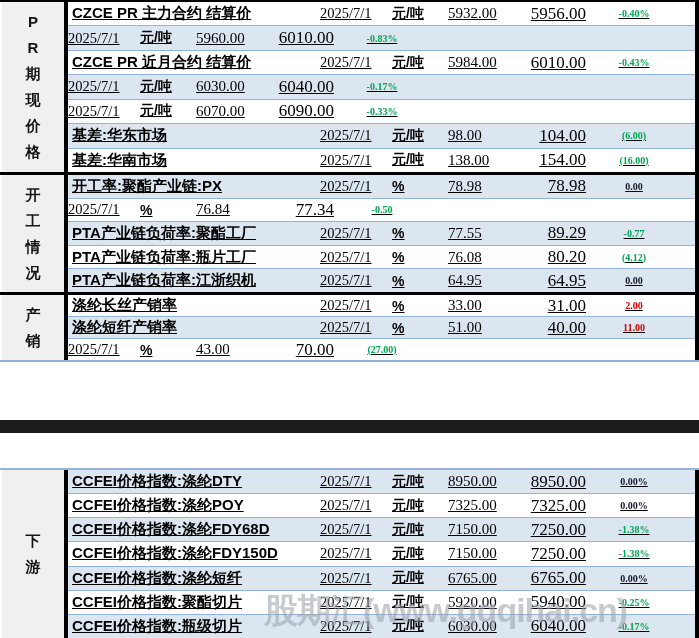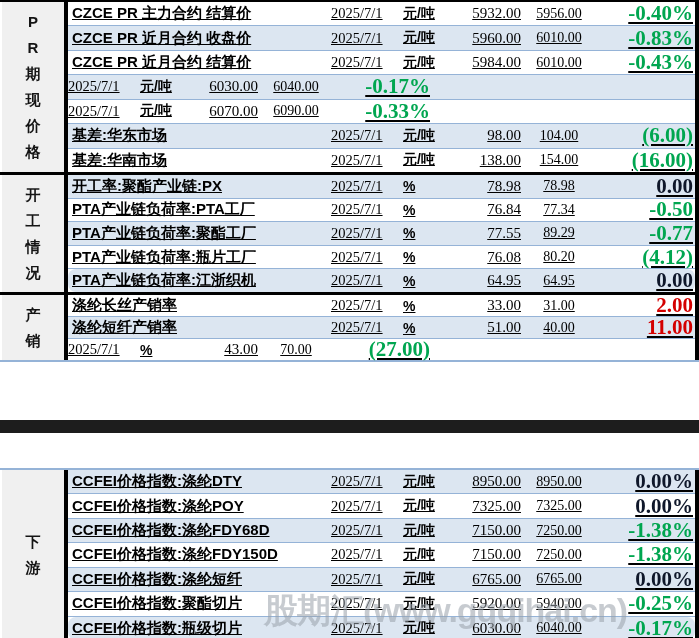--- a/index.html
+++ b/index.html
@@ -20,30 +20,30 @@
 
   .side {
     width:66px; margin-left:2px; background:#f0f0f0; border-right:4px solid #000;
     display:flex; flex-direction:column; justify-content:center; align-items:center;
     flex:0 0 auto; box-sizing:border-box;
   }
   .side .ch { font-size:15px; font-weight:bold; color:#141414; line-height:26px; text-align:center; }
 
   .rows { flex:1; display:flex; flex-direction:column; border-right:4px solid #000; margin-right:0; min-width:0;text-decoration:underline; }
   .row { flex:1; display:flex; align-items:center; border-bottom:1.5px solid #95b3d7; background:#ffffff; min-height:0; }
-  .row:last-child { border-bottom:none;border-radius:8px; }
+  .row:last-child { border-bottom:none; }
   .row.shade { background:#dce6f1; }
 
   .cell { white-space:nowrap; overflow:hidden; }
   .c-name { flex:1; padding-left:4px; font-size:15px; font-weight:600; color:#000; }
   .c-date { width:72px; text-align:left; font-family:"Liberation Serif", serif; font-size:14.5px; color:#000; flex:0 0 auto; }
   .c-unit { width:56px; font-size:14px; font-weight:600; color:#000; flex:0 0 auto; }
-  .c-val1 { width:62px; text-align:right; font-family:"Liberation Serif", serif; font-size:15px; color:#000; flex:0 0 auto; }
-  .c-val2 { width:76px; text-align:center; font-family:"Liberation Serif", serif; font-size:14px; color:#000; flex:0 0 auto; }
-  .c-chg { width:96px; text-align:right; padding-right:2px; font-family:"Liberation Serif", serif; font-size:21px; font-weight:bold; flex:0 0 auto; }
+  .c-val1 { width:62px; font-family:"Liberation Serif", serif; font-size:15px; color:#000; flex:0 0 auto; }
+  .c-val2 { width:76px; text-align:right; font-family:"Liberation Serif", serif; font-size:17px; color:#000; flex:0 0 auto; }
+  .c-chg { width:96px; text-align:center; padding-right:13px; font-family:"Liberation Serif", serif; font-size:10px; font-weight:bold; flex:0 0 auto; }
   .chg-green { color:#00a650; }
   .chg-red { color:#d40000; }
   .chg-black { color:#0f172a; }
 
   .divider-bar { position:absolute; left:0; top:420px; width:699px; height:13px; background:#1d1d1d; }
 
   .watermark {
     position:absolute; left:264px; top:588px; z-index:5;
     font-size:34px; font-weight:bold; letter-spacing:-1px; white-space:nowrap;
     color:#9aa2ab; opacity:0.55; pointer-events:none;
@@ -67,21 +67,20 @@
         <div class="rows">
           <div class="row">
             <div class="cell c-name">CZCE PR 主力合约 结算价</div>
             <div class="cell c-date">2025/7/1</div>
             <div class="cell c-unit">元/吨</div>
             <div class="cell c-val1">5932.00</div>
             <div class="cell c-val2">5956.00</div>
             <div class="cell c-chg chg-green">-0.40%</div>
           </div>
           <div class="row shade">
-            <div class="cell c-name">CZCE PR 近月合约 收盘价</div>
             <div class="cell c-date">2025/7/1</div>
             <div class="cell c-unit">元/吨</div>
             <div class="cell c-val1">5960.00</div>
             <div class="cell c-val2">6010.00</div>
             <div class="cell c-chg chg-green">-0.83%</div>
           </div>
           <div class="row">
             <div class="cell c-name">CZCE PR 近月合约 结算价</div>
             <div class="cell c-date">2025/7/1</div>
             <div class="cell c-unit">元/吨</div>
@@ -131,21 +130,20 @@
         <div class="rows">
           <div class="row shade">
             <div class="cell c-name">开工率:聚酯产业链:PX</div>
             <div class="cell c-date">2025/7/1</div>
             <div class="cell c-unit">%</div>
             <div class="cell c-val1">78.98</div>
             <div class="cell c-val2">78.98</div>
             <div class="cell c-chg chg-black">0.00</div>
           </div>
           <div class="row">
-            <div class="cell c-name">PTA产业链负荷率:PTA工厂</div>
             <div class="cell c-date">2025/7/1</div>
             <div class="cell c-unit">%</div>
             <div class="cell c-val1">76.84</div>
             <div class="cell c-val2">77.34</div>
             <div class="cell c-chg chg-green">-0.50</div>
           </div>
           <div class="row shade">
             <div class="cell c-name">PTA产业链负荷率:聚酯工厂</div>
             <div class="cell c-date">2025/7/1</div>
             <div class="cell c-unit">%</div>

